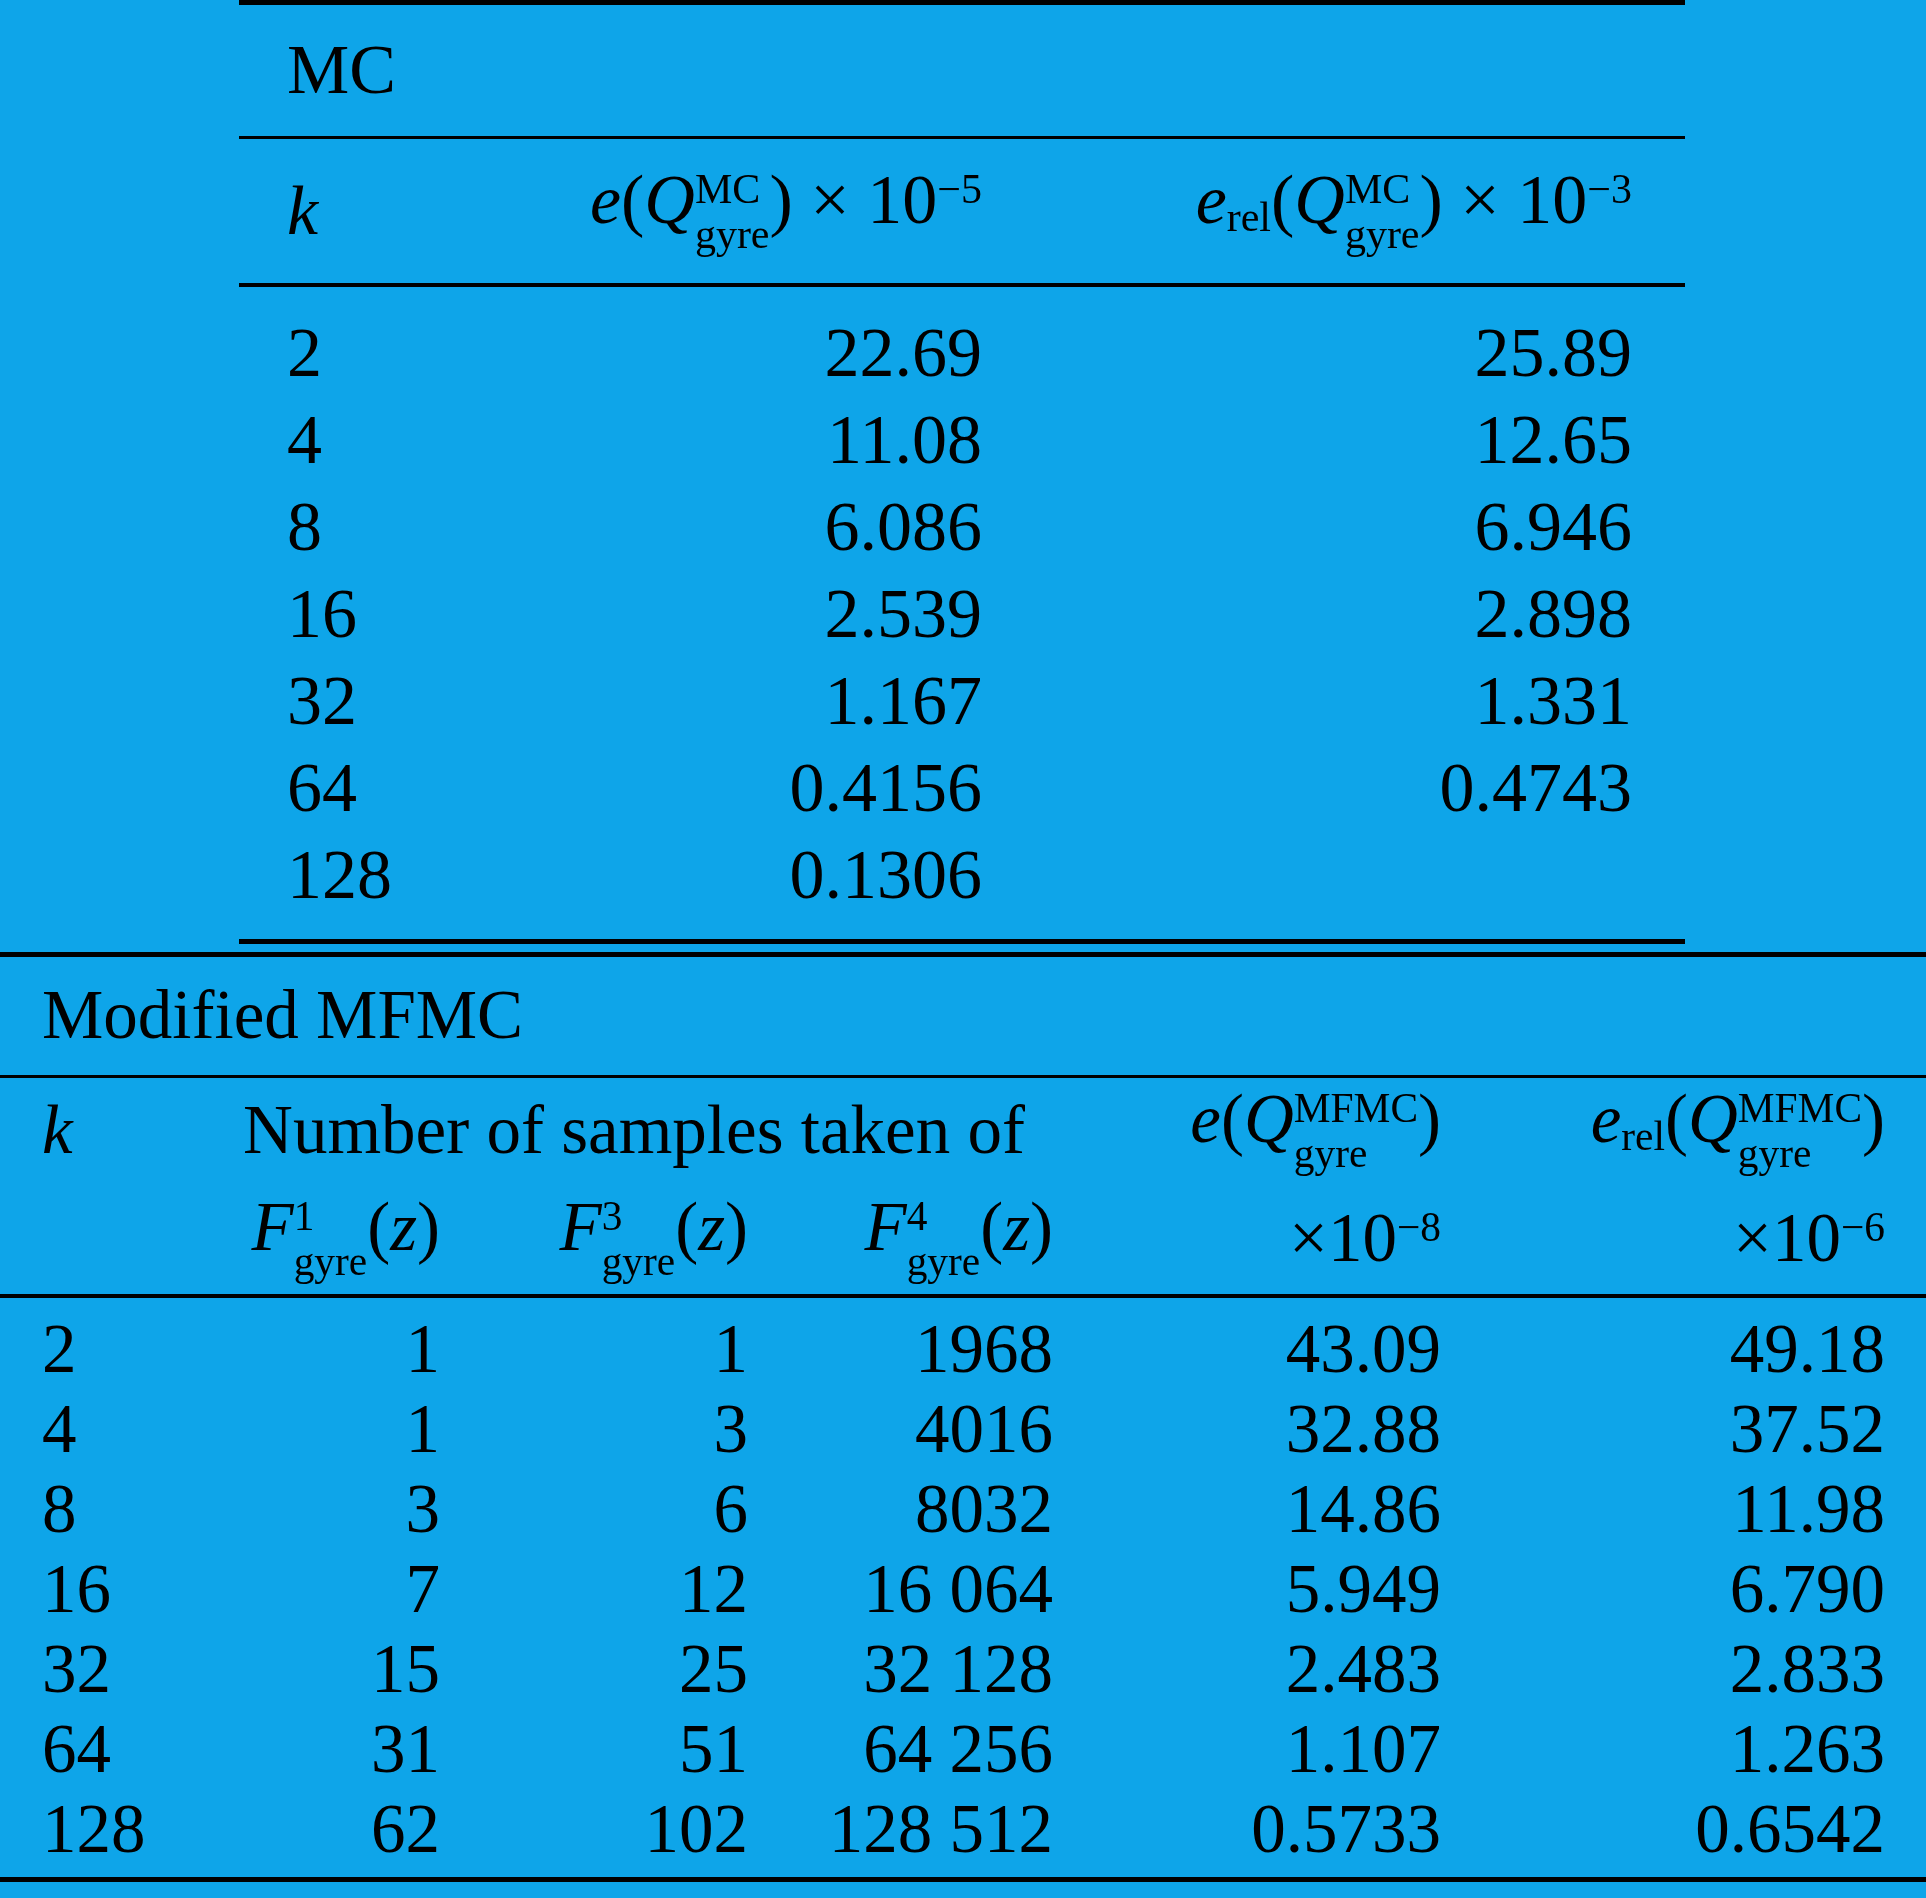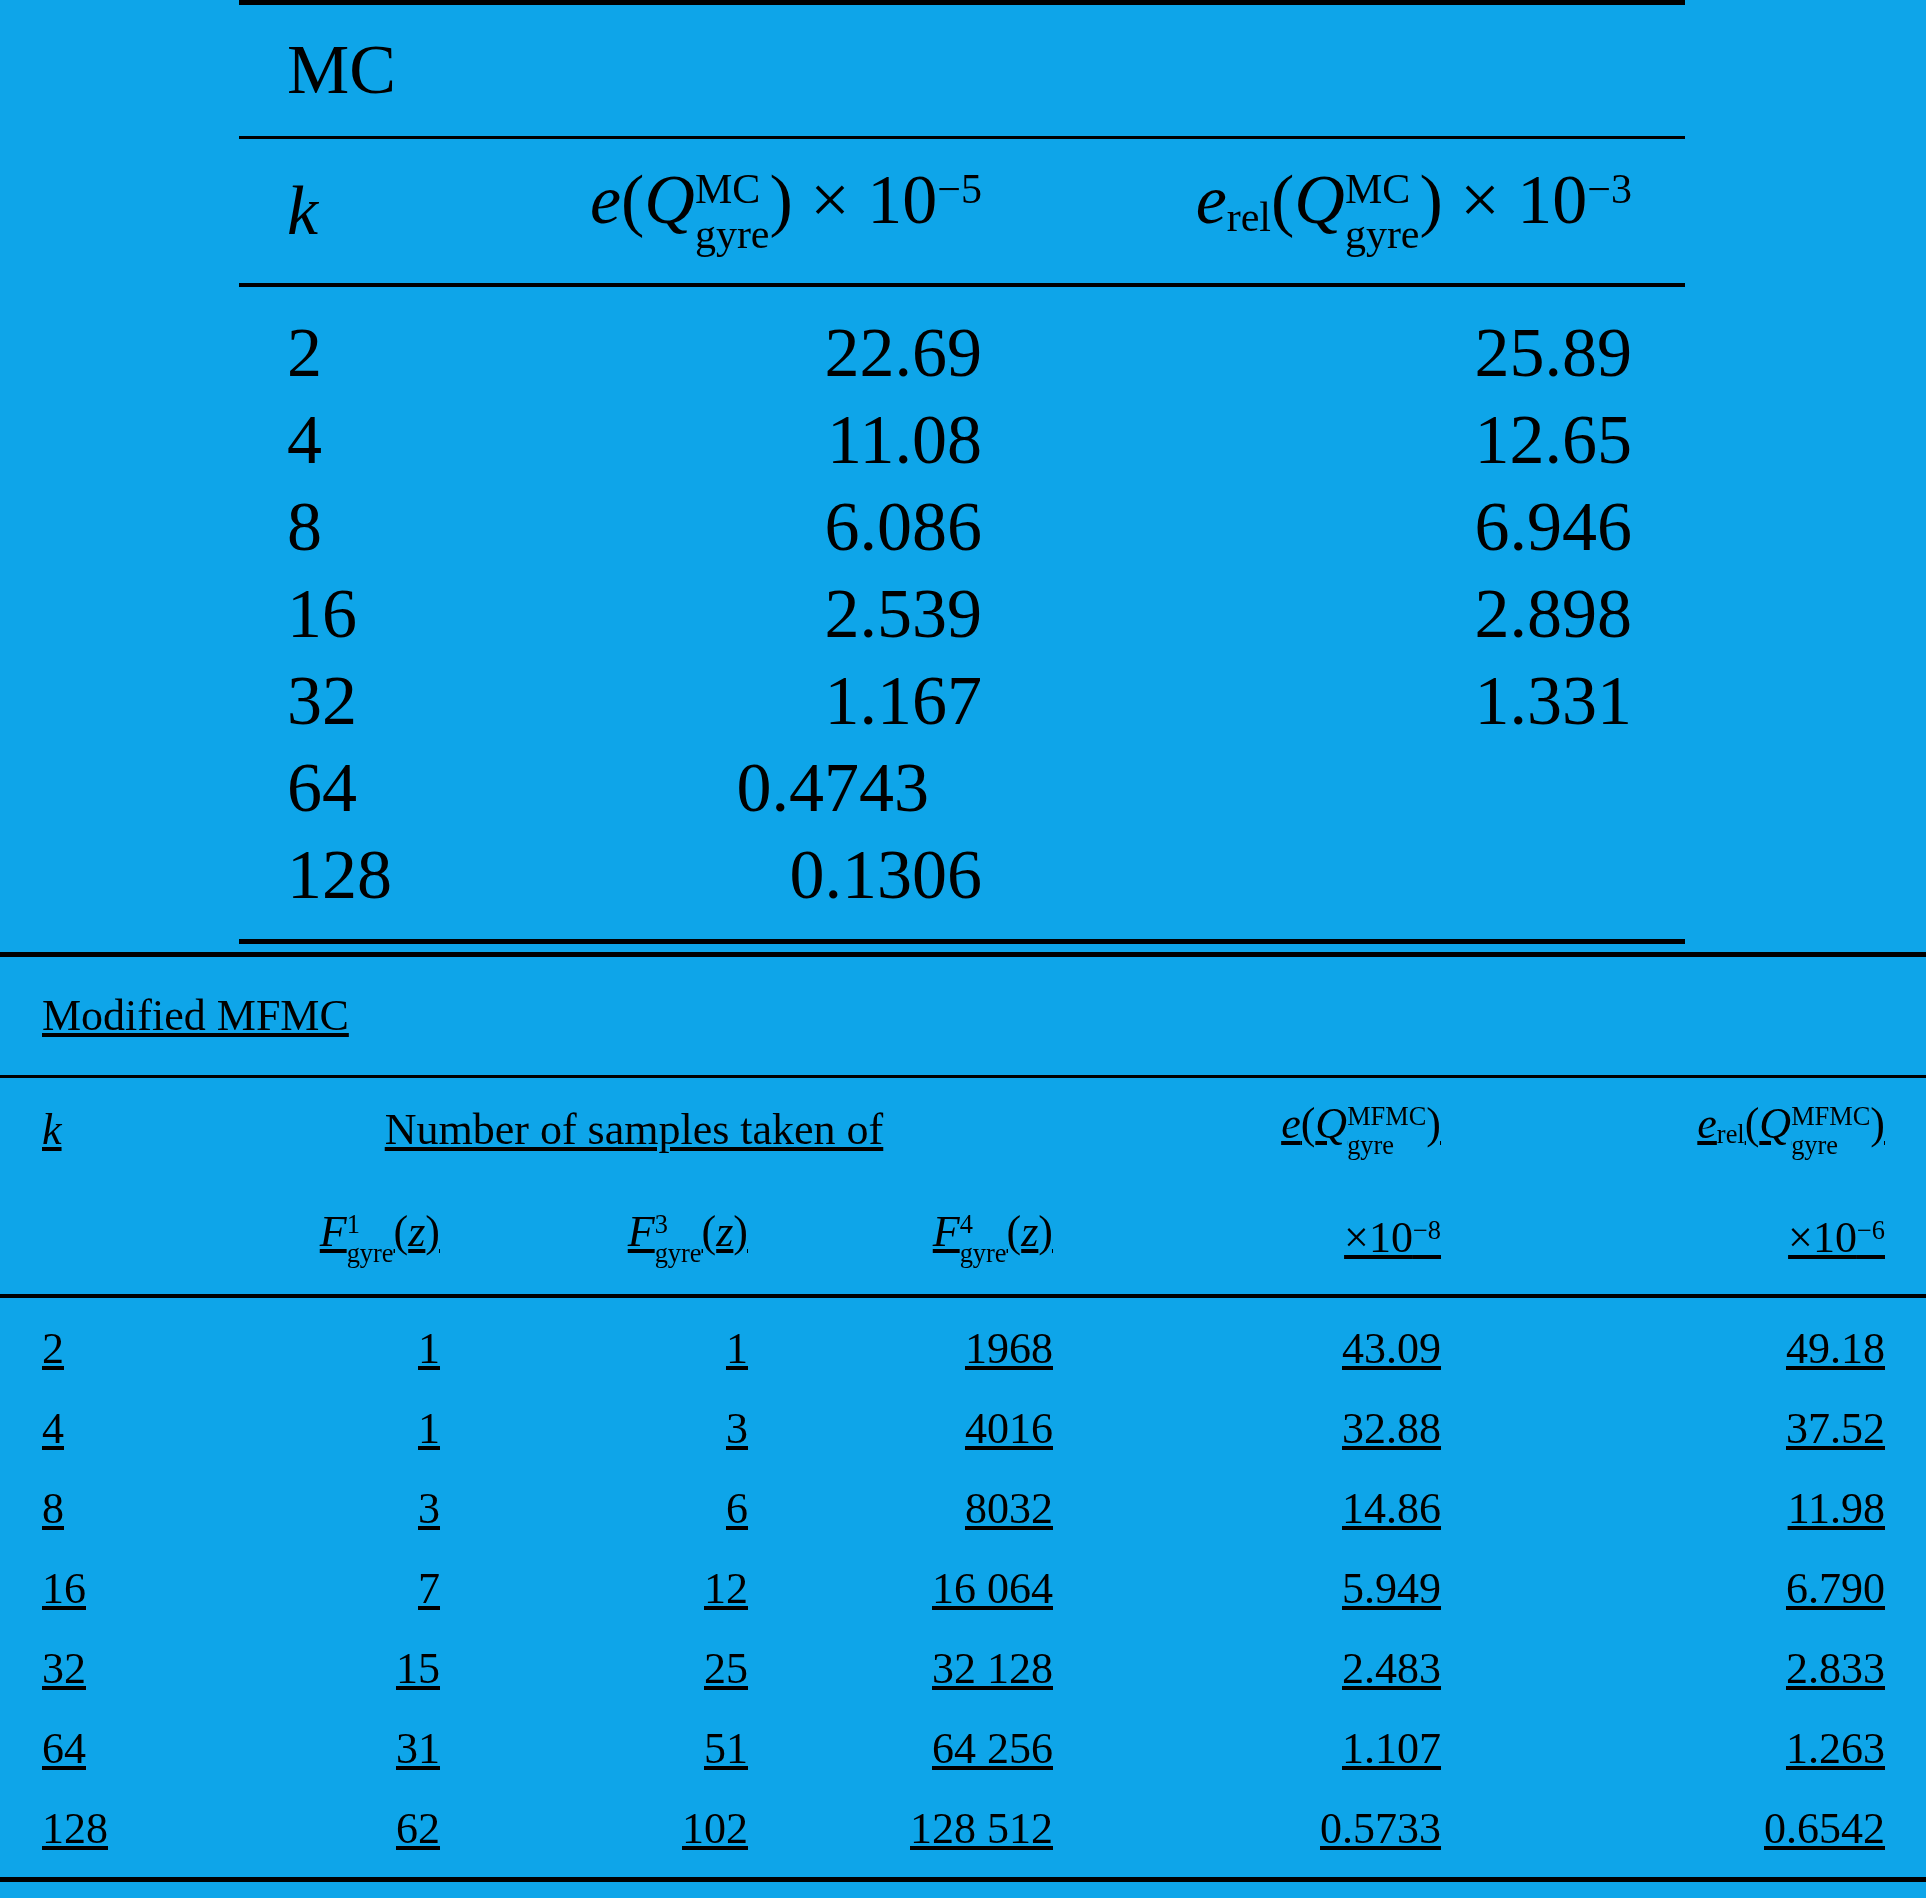--- a/index.html
+++ b/index.html
@@ -19,21 +19,21 @@
   .t1{position:absolute;left:239px;top:0;width:1446px;font-size:70px;}
   .t1 .ttl{display:flex;align-items:center;height:131px;padding-left:48px;}
   .t1r{display:grid;grid-template-columns:242px 501px 703px;}
   .t1 .c1{padding-left:48px;justify-content:flex-start;}
   .t1 .c3{padding-right:53px;}
   .t1 .hdr .cell{height:144px;}
   .t1 .body{padding:22.4px 0 20.5px;}
   .t1 .drow .cell{height:87px;}
 
   
-  .t2{position:absolute;left:0;top:952px;width:1927px;font-size:44px;text-decoration:underline;}
+  .t2{position:absolute;left:0;top:952px;width:1927px;font-size:69px;}
   .t2 .ttl{display:flex;align-items:center;height:118px;padding-left:42px;}
   .t2r{display:grid;grid-template-columns:131px 309px 308px 305px 388px 488px;}
   .t2 .c1{padding-left:42px;justify-content:flex-start;}
   .t2 .c6{padding-right:44px;}
   .t2 .hdrA .cell{height:104px;}
   .t2 .hdrB .cell{height:112px;}
   .t2 .samples{grid-column:2 / span 3;justify-content:center;padding-left:84px;}
   .t2 .body{padding:11.2px 0 7.5px;}
   .t2 .drow .cell{height:80px;}
 </style>
@@ -81,20 +81,21 @@
         <div class="cell c2">2.539</div>
         <div class="cell c3">2.898</div>
       </div>
       <div class="t1r drow">
         <div class="cell c1">32</div>
         <div class="cell c2">1.167</div>
         <div class="cell c3">1.331</div>
       </div>
       <div class="t1r drow">
         <div class="cell c1">64</div>
+        <div class="cell c2">0.4156</div>
         <div class="cell c3">0.4743</div>
       </div>
       <div class="t1r drow">
         <div class="cell c1">128</div>
         <div class="cell c2">0.1306</div>
       </div>
     </div>
     <div class="rule r5"></div>
   </div>
 

